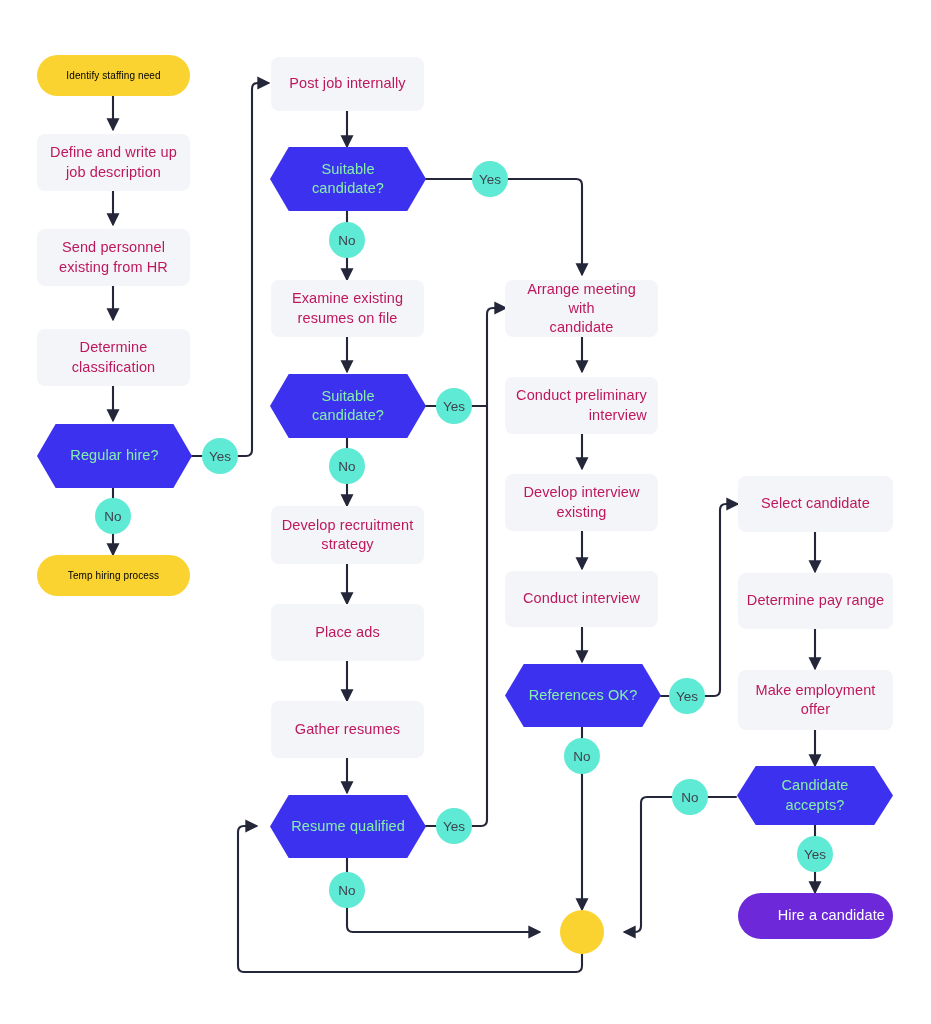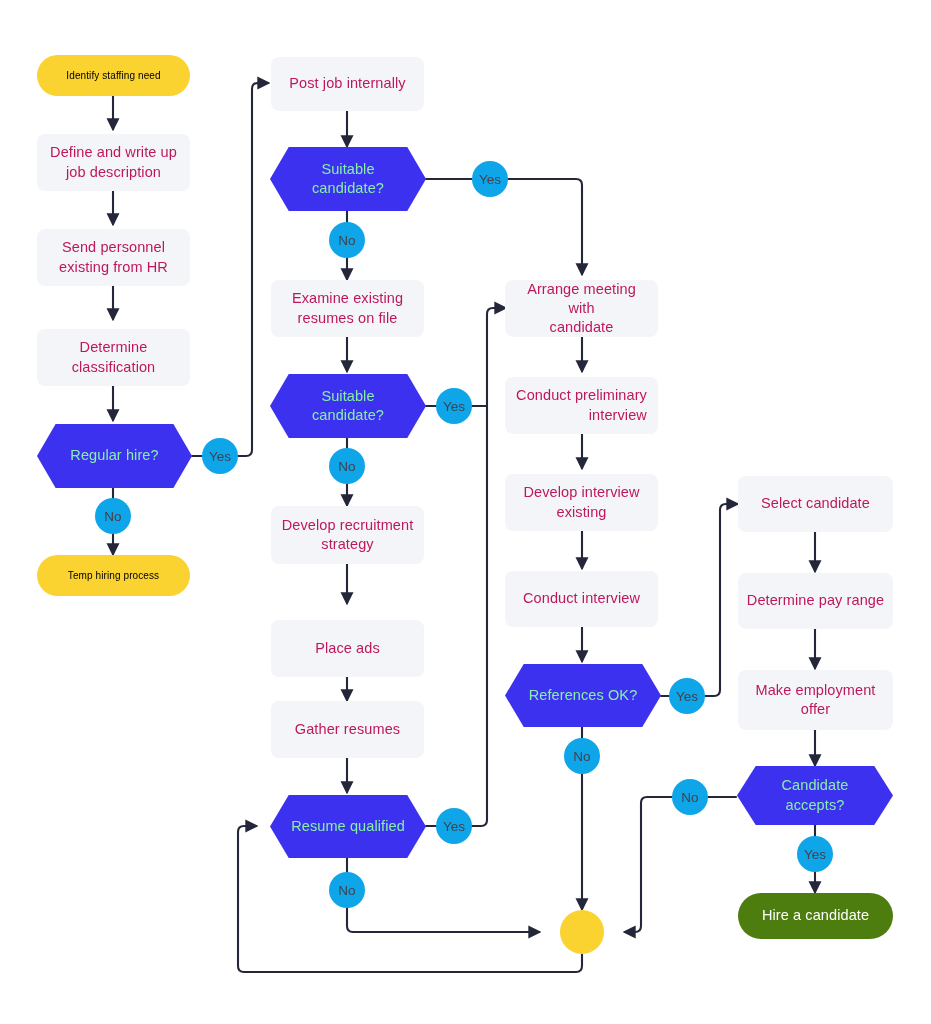--- a/index.html
+++ b/index.html
@@ -42,38 +42,39 @@
     color: #be185d;
     font-size: 14.5px;
   }
   .node-terminal-start {
     background: #fad330;
     border-radius: 999px;
     color: #000000;
     font-size: 10px;
   }
   .node-terminal-end {
-    background: #4d7c0f;
+    background: #6d28d9;
     border-radius: 999px;
     color: #ffffff;
     font-size: 14.5px;
+    justify-content: flex-end;
   }
   .node-decision {
     background: #3d31f0;
     color: #86efac;
     font-size: 14.5px;
     clip-path: polygon(0% 50%, 12% 0%, 88% 0%, 100% 50%, 88% 100%, 12% 100%);
   }
   .node-label {
     position: absolute;
     box-sizing: border-box;
     width: 36px;
     height: 36px;
     border-radius: 50%;
-    background: #0ea5e9;
+    background: #5eead4;
     color: #40424f;
     font-size: 13.5px;
     display: flex;
     align-items: center;
     justify-content: center;
   }
   .node-junction {
     position: absolute;
     box-sizing: border-box;
     width: 44px;
@@ -226,21 +227,21 @@
 
   <div class="node-label" style="left:329px; top:448px;">
     <span>No</span>
   </div>
 
   <div class="node node-process" style="left:271px; top:506px; width:153px; height:58px;">
     <span class="nlabel">Develop recruitment
 strategy</span>
   </div>
 
-  <div class="node node-process" style="left:271px; top:620px; width:153px; height:57px;">
+  <div class="node node-process" style="left:271px; top:604px; width:153px; height:57px;">
     <span class="nlabel">Place ads</span>
   </div>
 
   <div class="node node-process" style="left:271px; top:701px; width:153px; height:57px;">
     <span class="nlabel">Gather resumes</span>
   </div>
 
   <div class="node node-decision" style="left:270px; top:795px; width:156px; height:63px;">
     <span class="nlabel">Resume qualified</span>
   </div>

